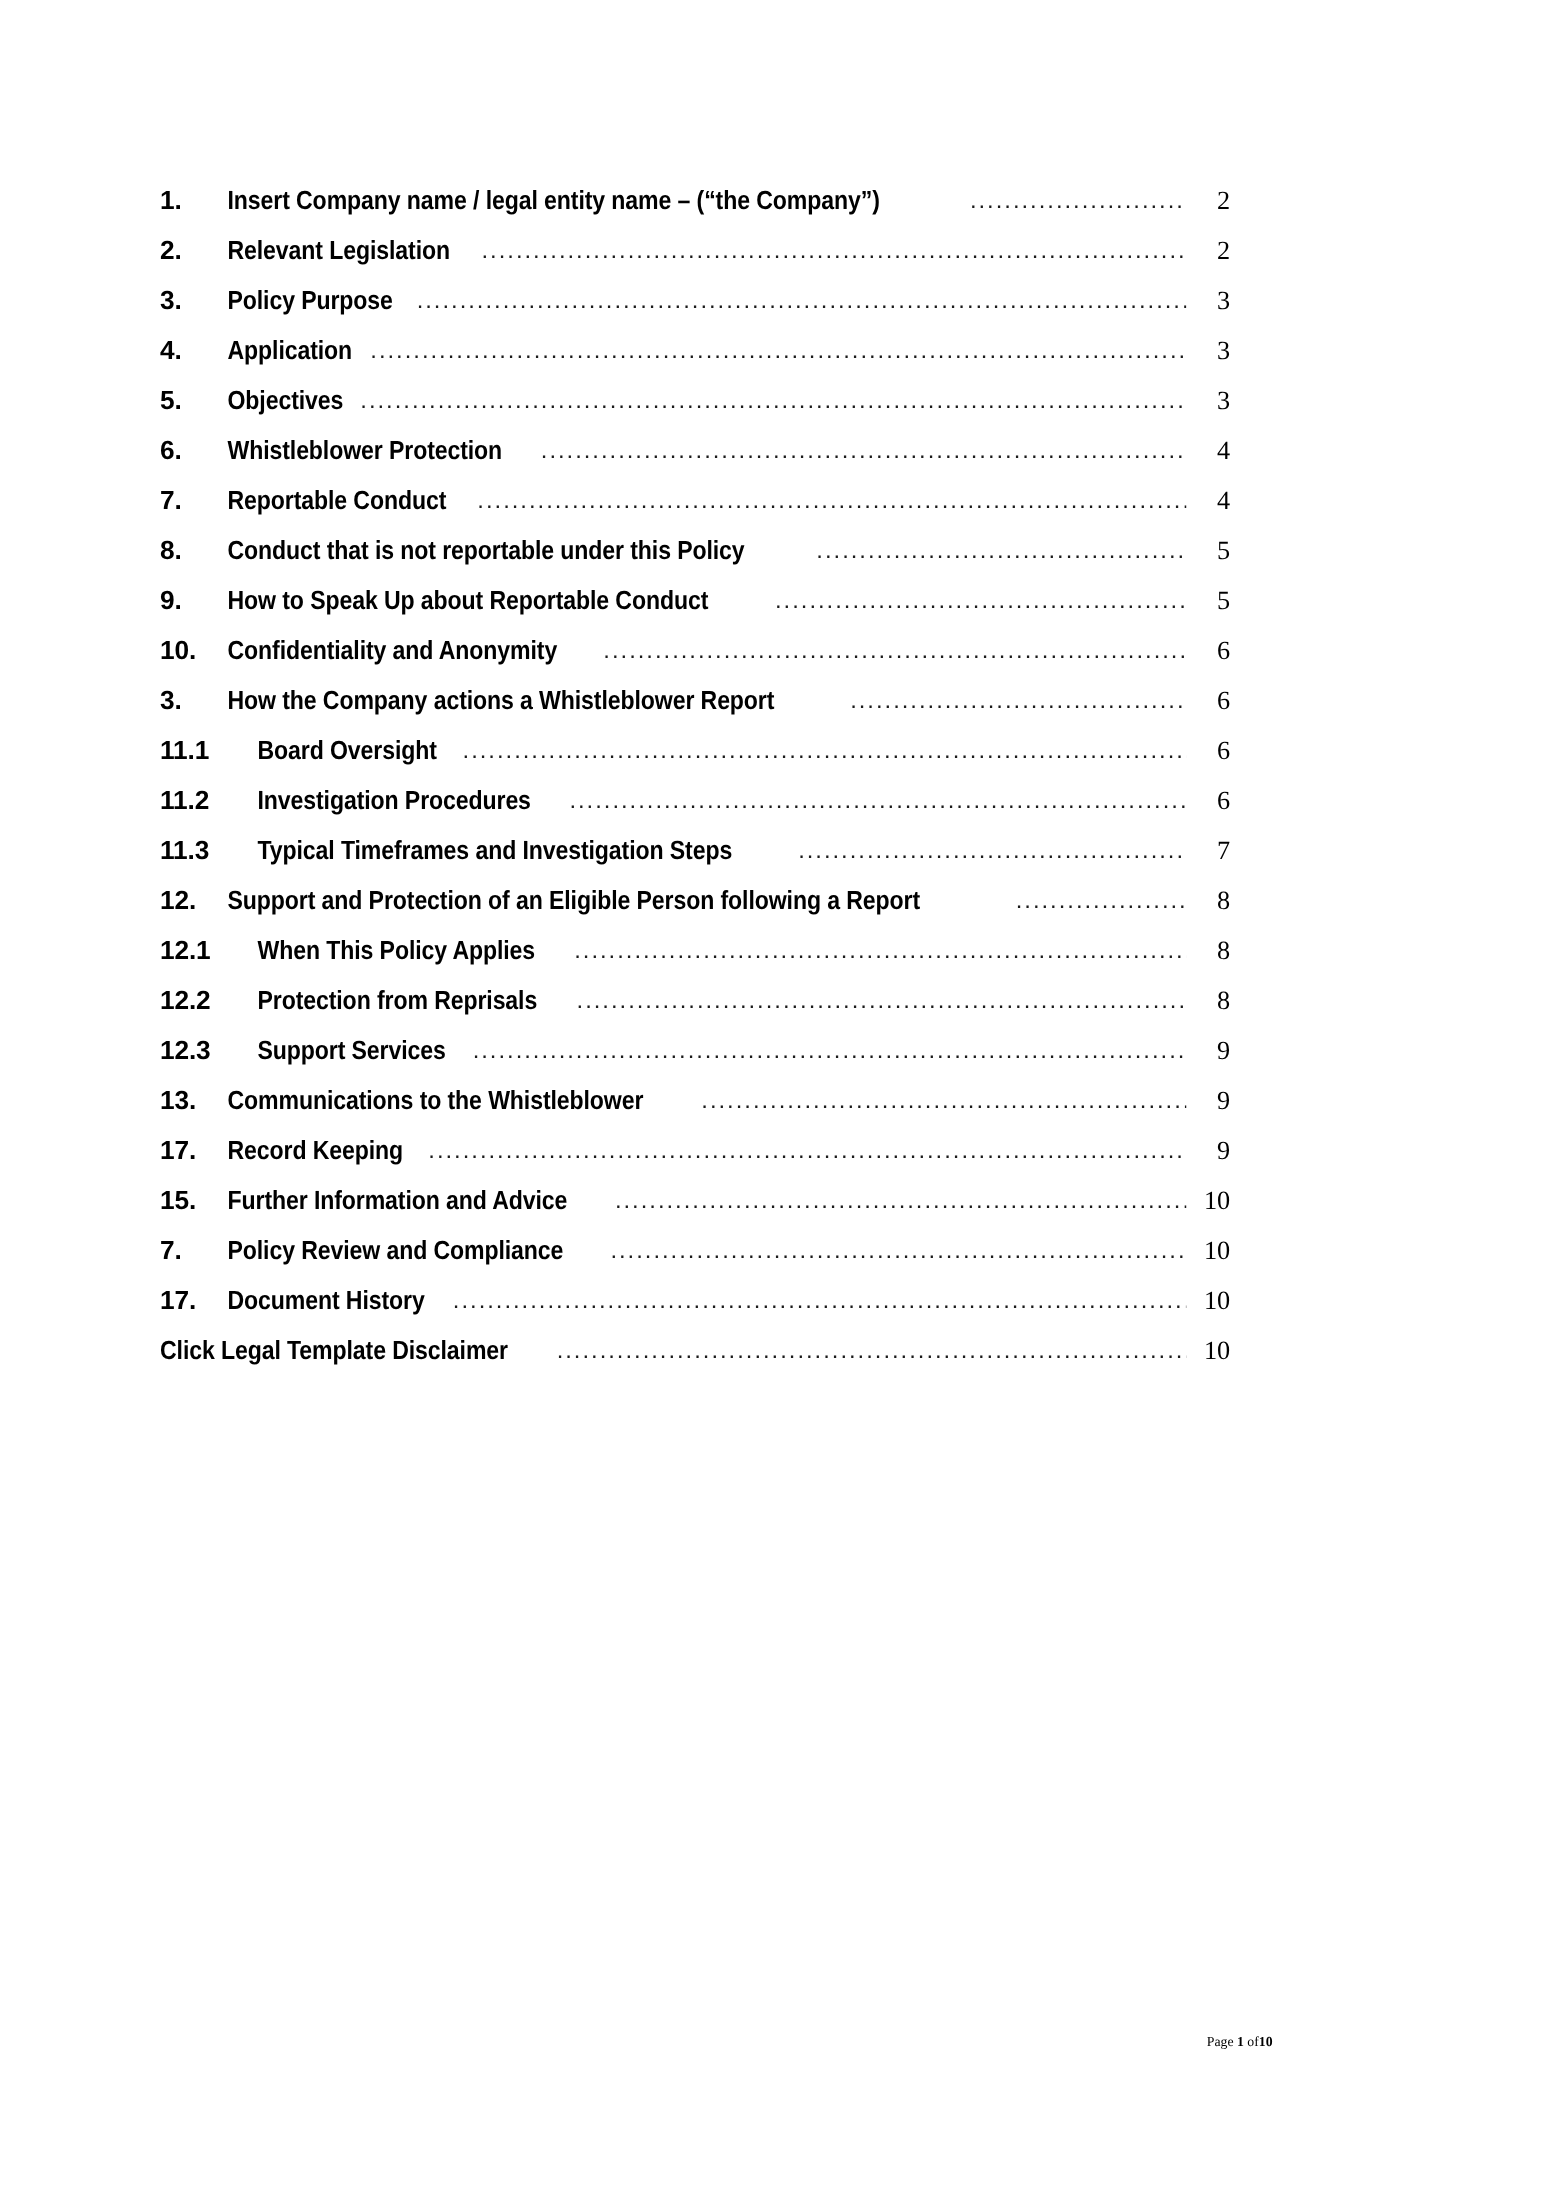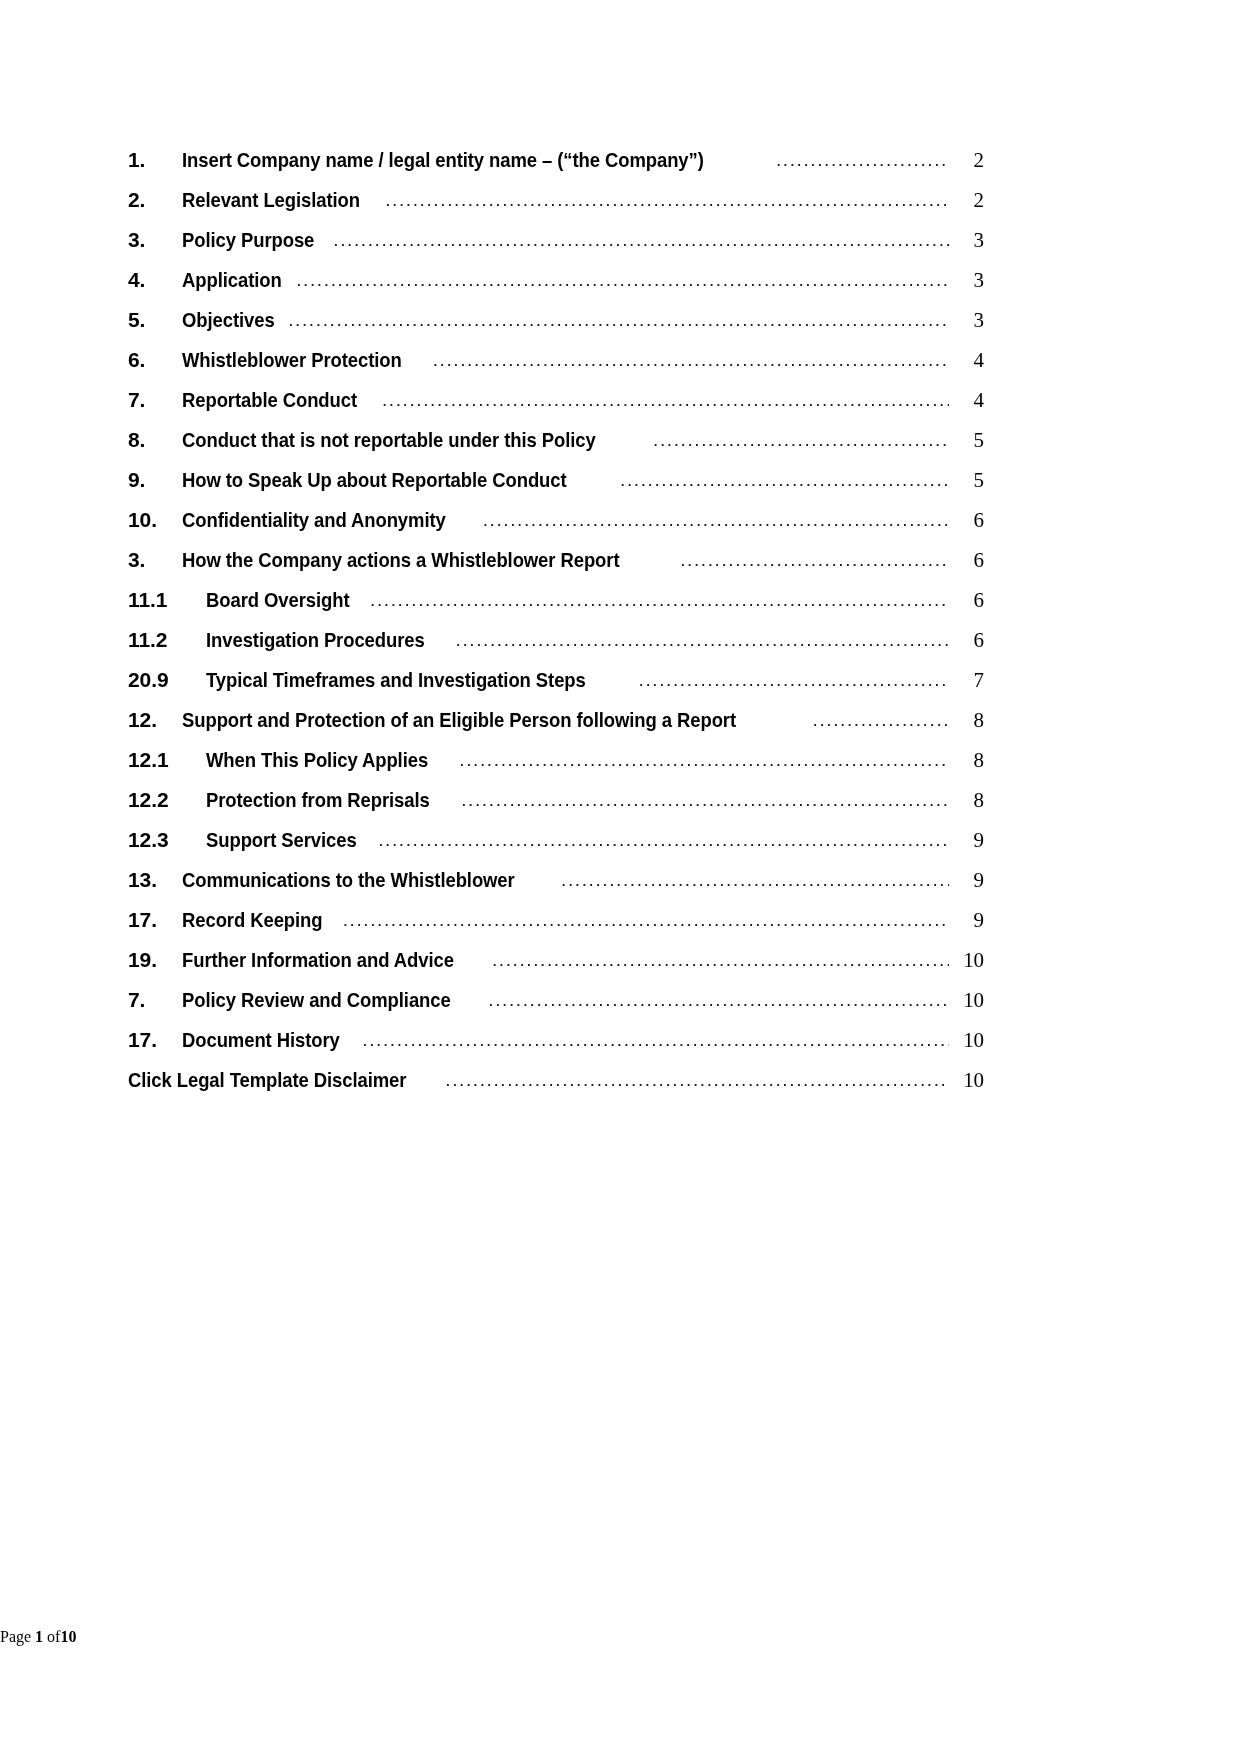--- a/index.html
+++ b/index.html
@@ -86,22 +86,23 @@
   .toc-row.nonum .toc-num {
     width: 0;
   }
 
   
   .footer {
     position: absolute;
     left: 0;
     top: 1628px;
     width: 1018px;
+    text-align: right;
     font-family: "Liberation Serif", serif;
-    font-size: 16px;
+    font-size: 11px;
     color: #000000;
   }
   .footer b { font-weight: bold; }
 </style>
 </head>
 <body>
 
 <div class="page">
 
   <div class="toc" id="toc-root">
@@ -177,21 +178,21 @@
         <span class="toc-leader">.......................................................................................................................................................................................................</span>
         <span class="toc-page">6</span>
       </div>
       <div class="toc-row level2">
         <span class="toc-num">11.2</span>
         <span class="toc-label">Investigation Procedures</span>
         <span class="toc-leader">.......................................................................................................................................................................................................</span>
         <span class="toc-page">6</span>
       </div>
       <div class="toc-row level2">
-        <span class="toc-num">20.9</span>
+        <span class="toc-num">11.3</span>
         <span class="toc-label">Typical Timeframes and Investigation Steps</span>
         <span class="toc-leader">.......................................................................................................................................................................................................</span>
         <span class="toc-page">7</span>
       </div>
       <div class="toc-row">
         <span class="toc-num">12.</span>
         <span class="toc-label">Support and Protection of an Eligible Person following a Report</span>
         <span class="toc-leader">.......................................................................................................................................................................................................</span>
         <span class="toc-page">8</span>
       </div>
@@ -219,21 +220,21 @@
         <span class="toc-leader">.......................................................................................................................................................................................................</span>
         <span class="toc-page">9</span>
       </div>
       <div class="toc-row">
         <span class="toc-num">17.</span>
         <span class="toc-label">Record Keeping</span>
         <span class="toc-leader">.......................................................................................................................................................................................................</span>
         <span class="toc-page">9</span>
       </div>
       <div class="toc-row">
-        <span class="toc-num">19.</span>
+        <span class="toc-num">15.</span>
         <span class="toc-label">Further Information and Advice</span>
         <span class="toc-leader">.......................................................................................................................................................................................................</span>
         <span class="toc-page">10</span>
       </div>
       <div class="toc-row">
         <span class="toc-num">7.</span>
         <span class="toc-label">Policy Review and Compliance</span>
         <span class="toc-leader">.......................................................................................................................................................................................................</span>
         <span class="toc-page">10</span>
       </div>

